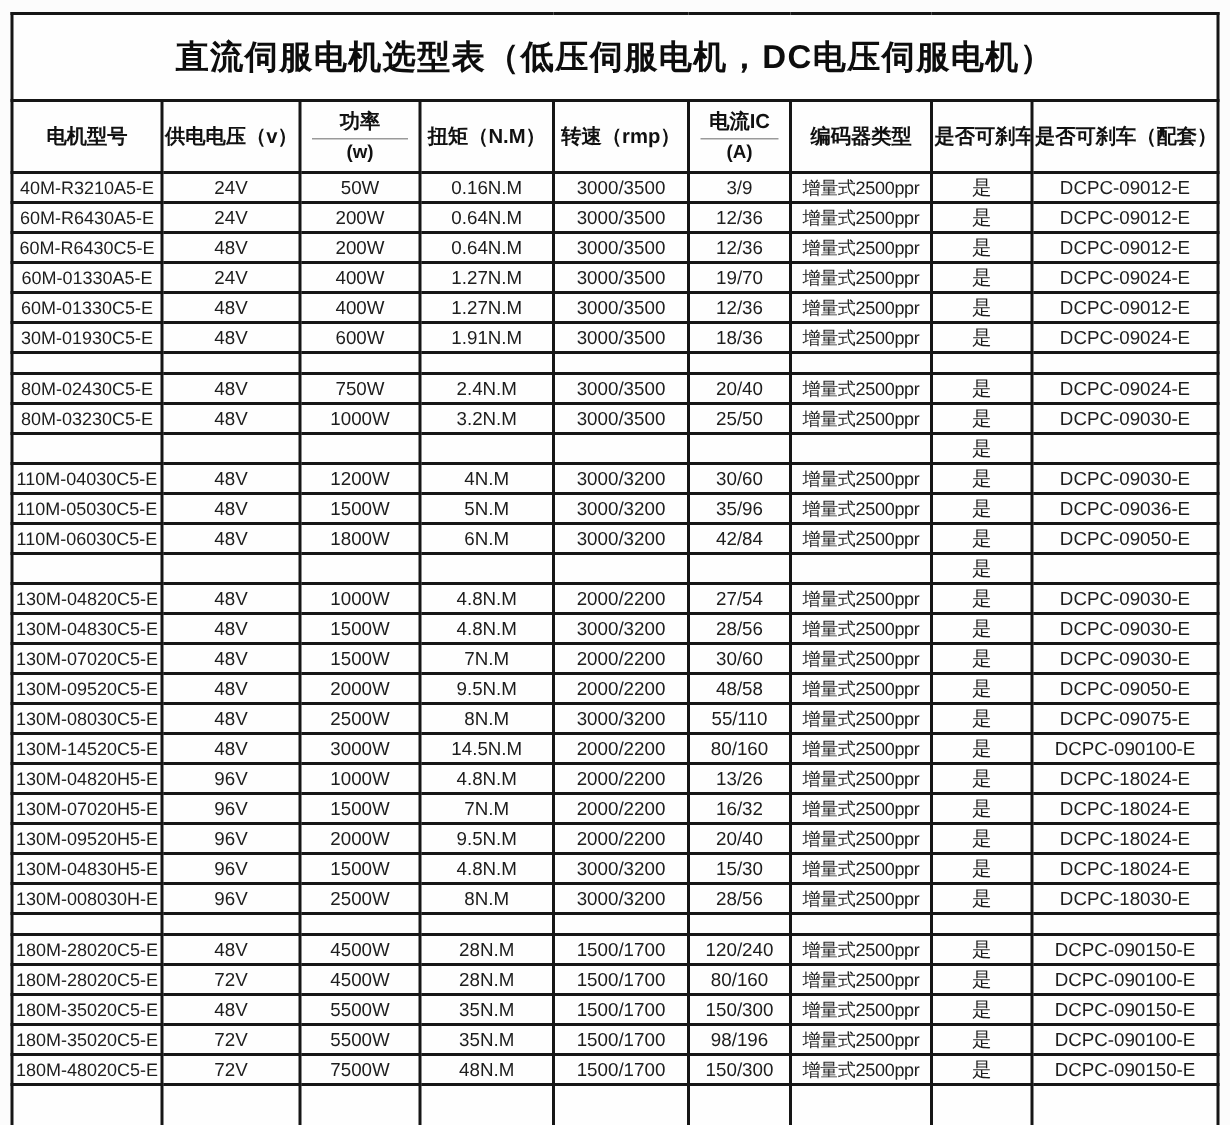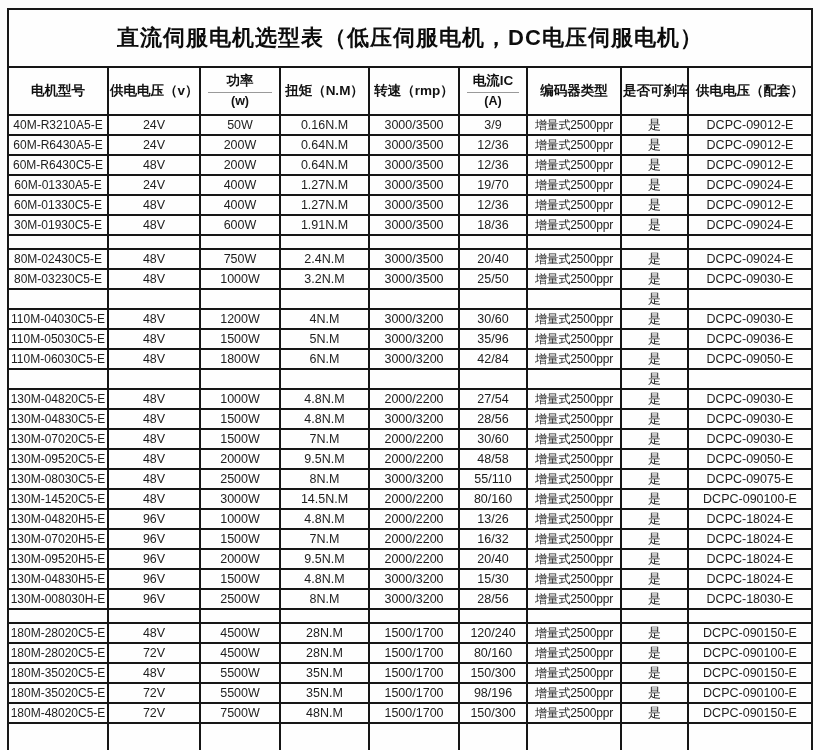--- a/index.html
+++ b/index.html
@@ -110,21 +110,21 @@
           <div class="hl">电流IC</div>
           <div class="hs">(A)</div>
         </th>
         <th>
           <div class="hl">编码器类型</div>
         </th>
         <th>
           <div class="hl">是否可刹车</div>
         </th>
         <th>
-          <div class="hl">供电电压（配套）</div>
+          <div class="hl">是否可刹车（配套）</div>
         </th>
       </tr>
   </thead>
   <tbody>
       <tr>
         <td class="c-model">40M-R3210A5-E</td>
         <td>24V</td>
         <td>50W</td>
         <td>0.16N.M</td>
         <td>3000/3500</td>

